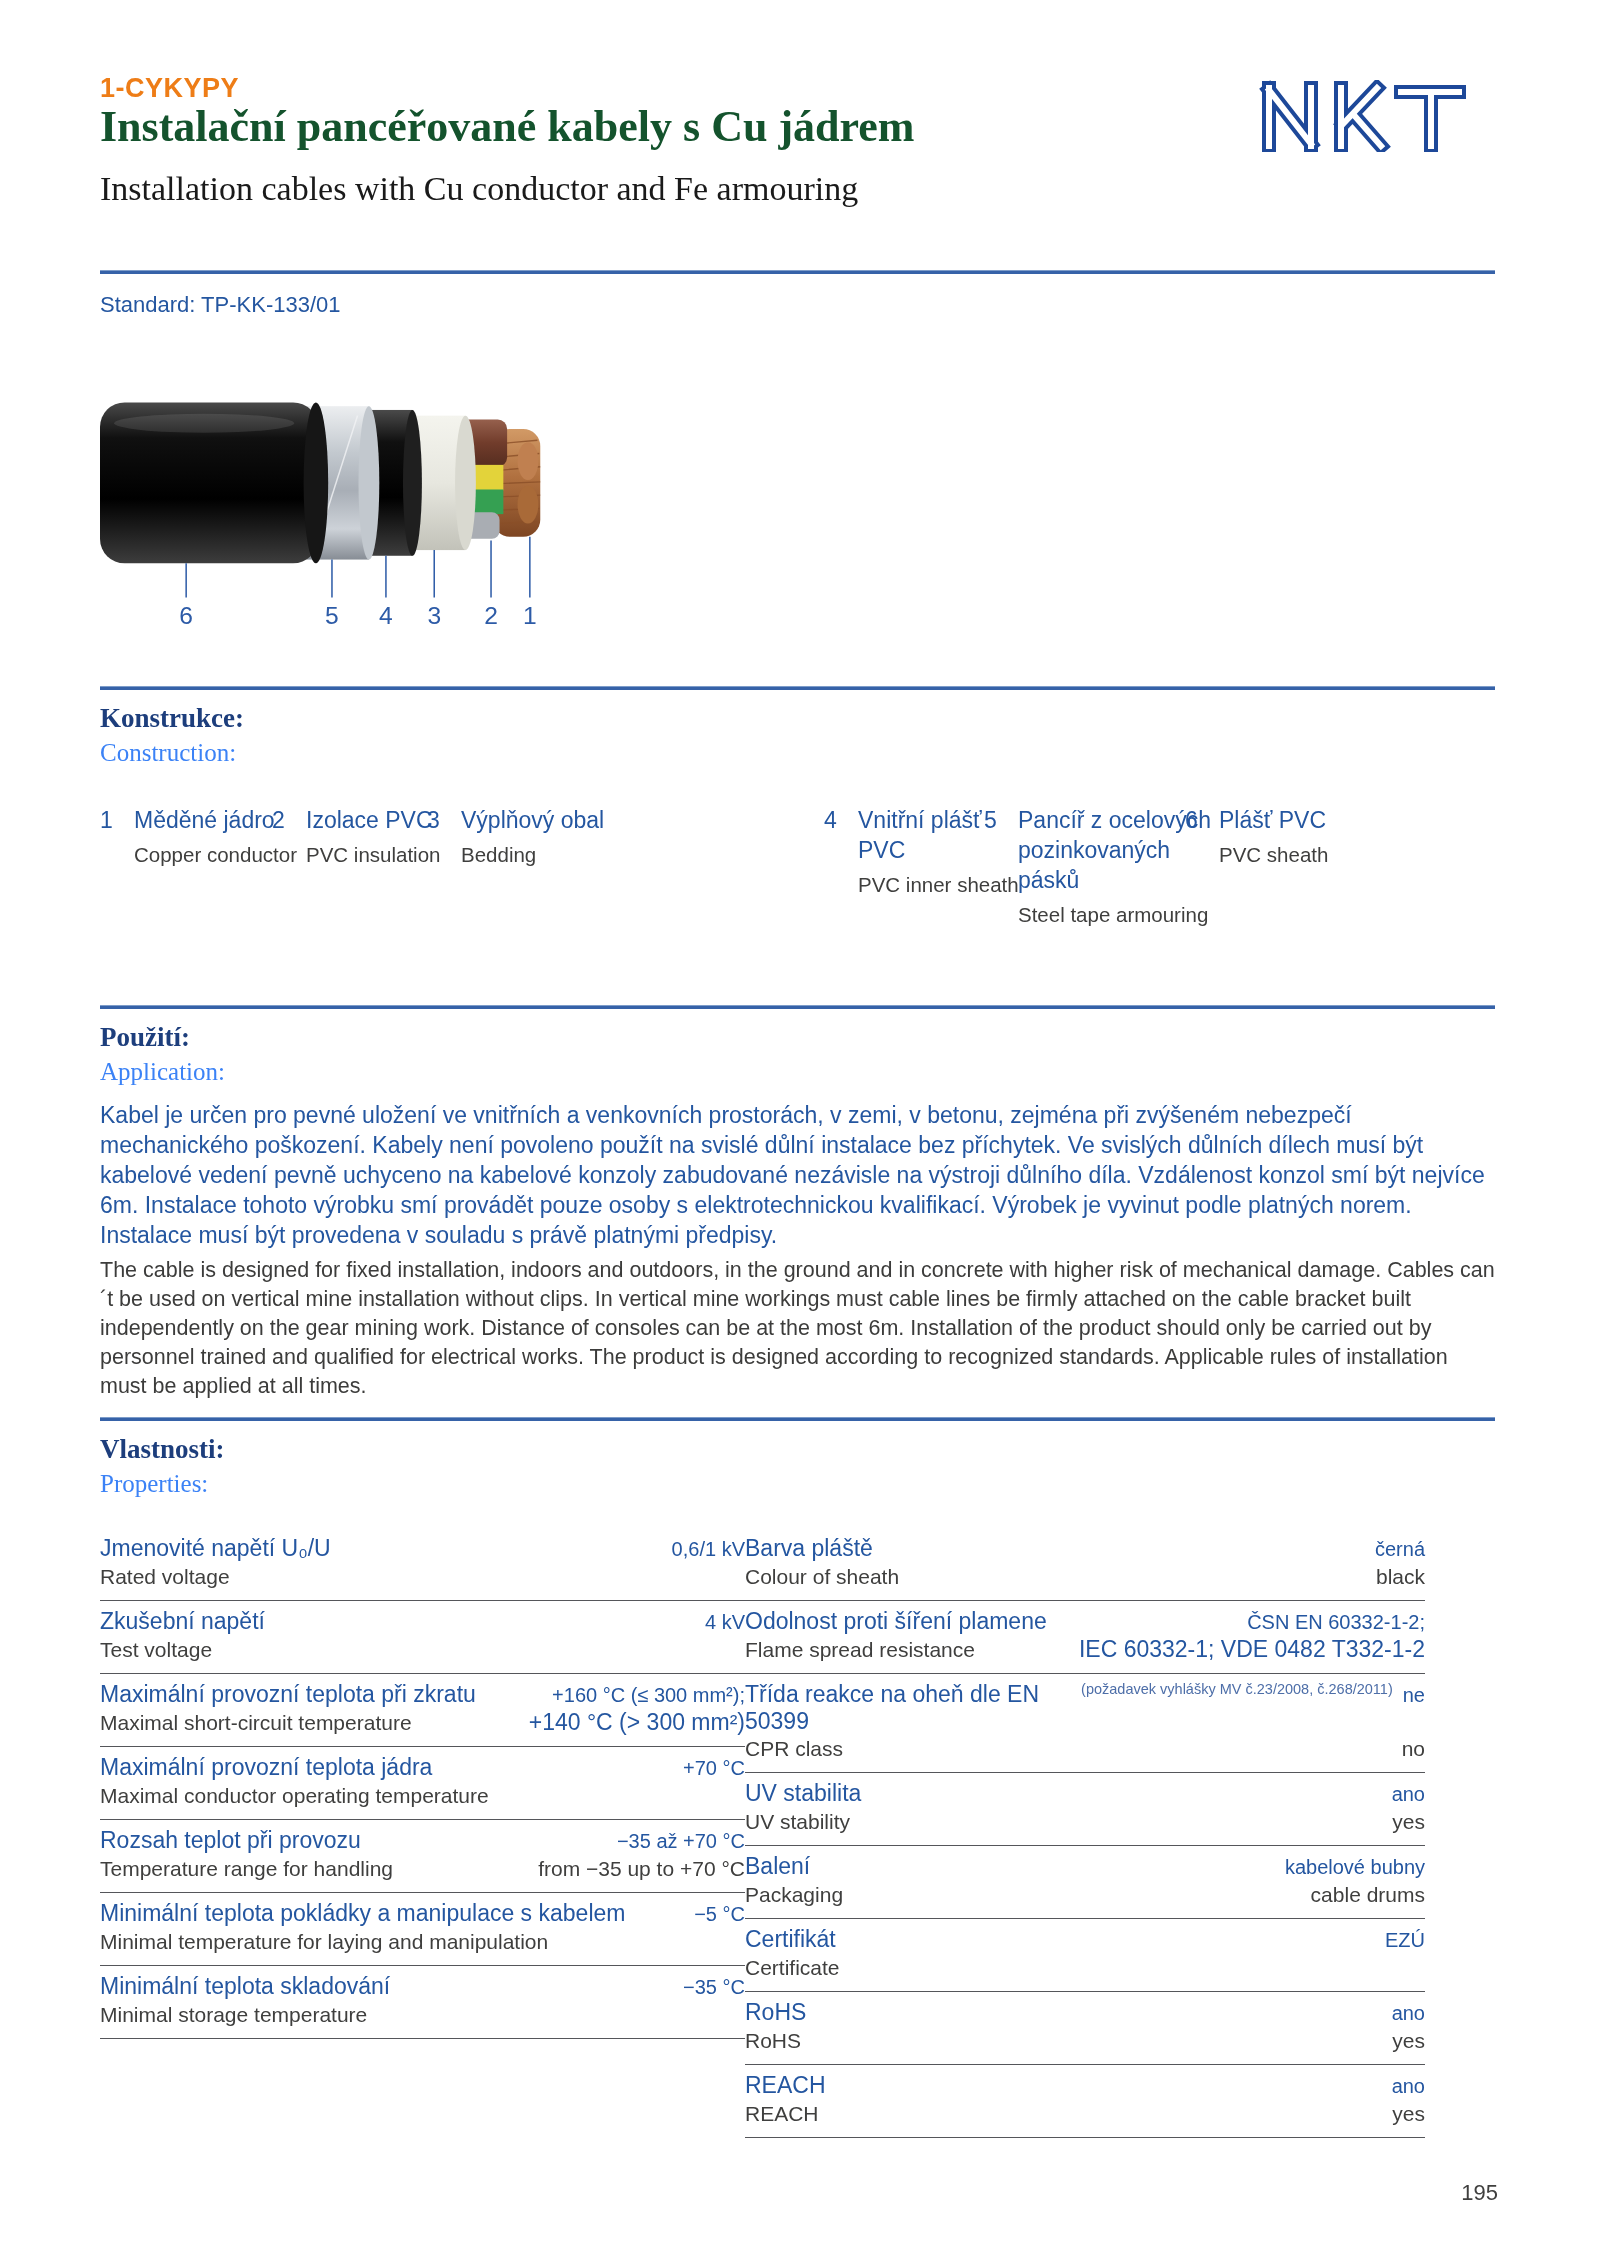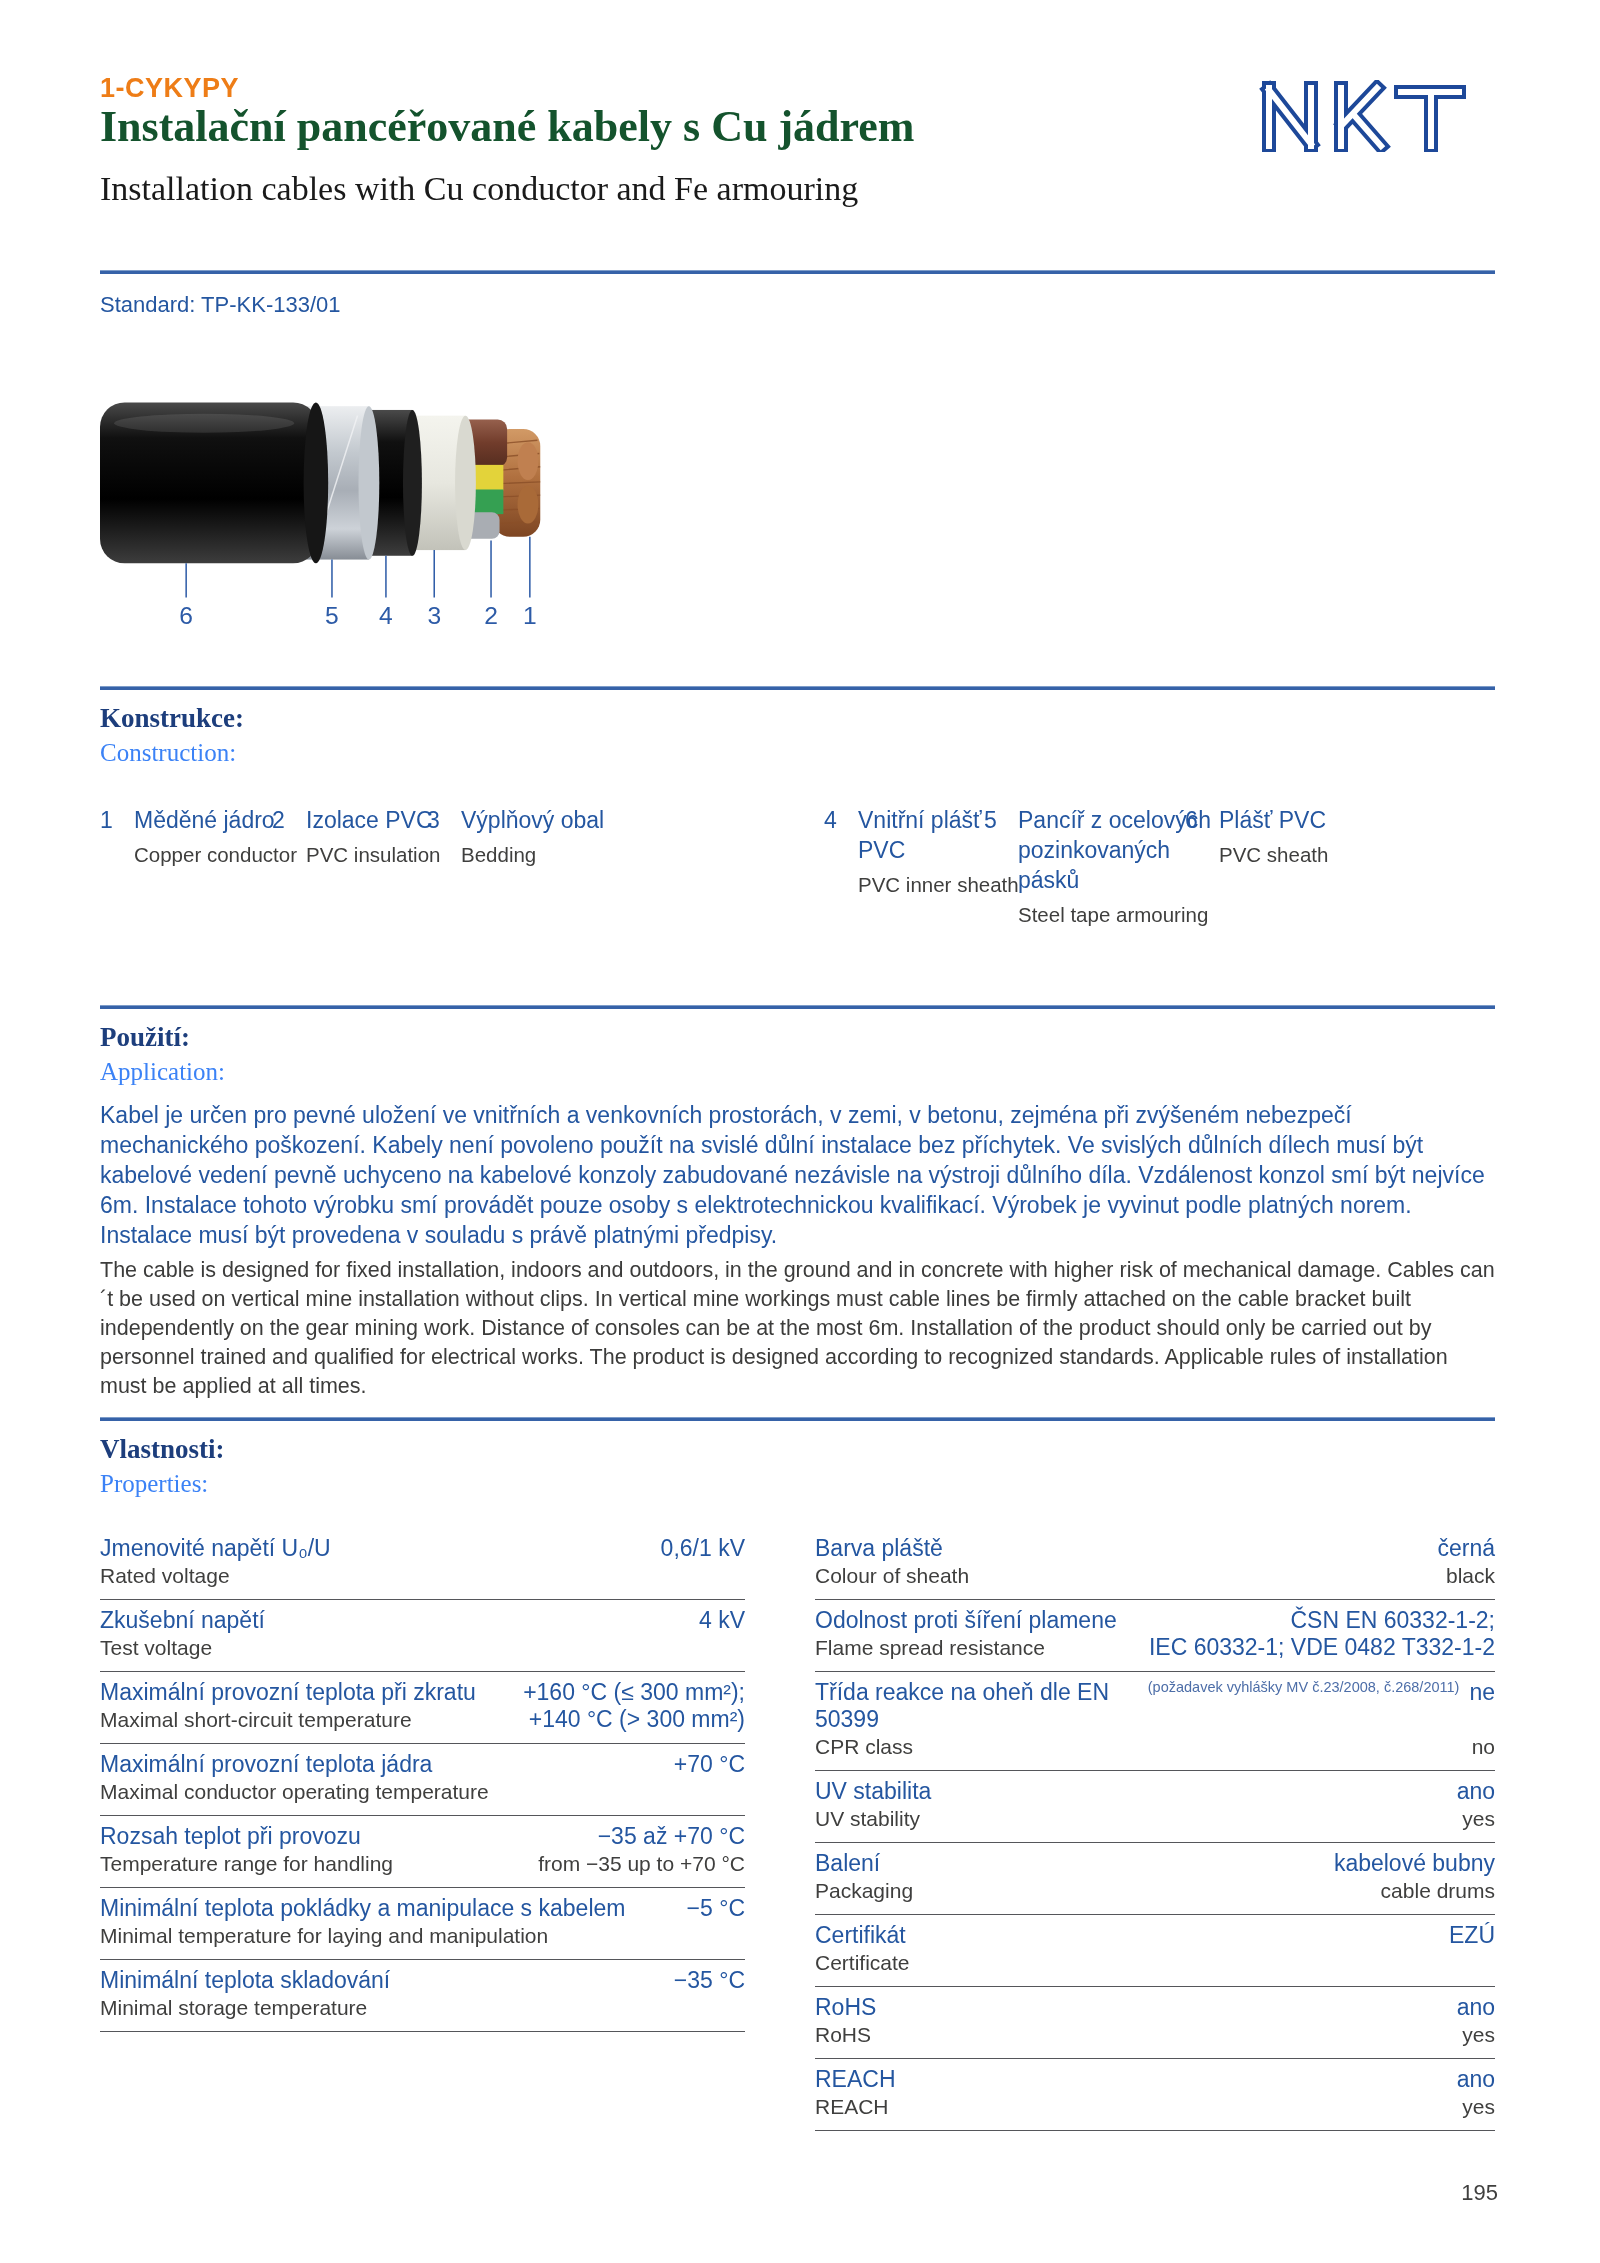--- a/index.html
+++ b/index.html
@@ -38,26 +38,26 @@
   .citem.wrap5 .ccs{white-space:normal;width:218px;}
   .cen{margin-top:6px;font-size:20.5px;line-height:28px;color:#3f3f3e;white-space:nowrap;}
 
   
   .para-cs{margin-top:12px;font-size:23px;line-height:30px;color:#2456a0;}
   .para-en{margin-top:6px;font-size:21.5px;line-height:29px;color:#3c3c3b;}
 
   
   .ptable{margin-top:28px;display:flex;}
   .pcol{display:flex;flex-direction:column;}
-  .pcol.left{width:645px;margin-right:70px;}
+  .pcol.left{width:645px;}
   .pcol.right{width:680px;}
   .prow{padding:7px 0 10px 0;border-bottom:1px solid #55565a;}
   .pl1,.pl2{display:flex;justify-content:space-between;align-items:baseline;}
   .lab-cs{font-size:23px;line-height:27px;color:#2456a0;}
-  .val-cs{font-size:23px;line-height:27px;color:#2456a0;text-align:right;white-space:nowrap;margin-left:10px;}
+  .val-cs{font-size:20px;line-height:27px;color:#2456a0;text-align:right;white-space:nowrap;margin-left:10px;}
   .lab-en{font-size:21px;line-height:27px;color:#3f3f3e;}
   .val-en{font-size:21px;line-height:27px;color:#3f3f3e;text-align:left;white-space:nowrap;margin-left:10px;}
   .val-en.blue{color:#2456a0;font-size:23px;}
   .labwrap{display:flex;align-items:flex-start;}
   .note{font-size:14.5px;color:#4d6ea8;margin-left:7px;white-space:nowrap;}
 
   .pagenum{position:absolute;top:2180px;right:102px;font-size:22px;color:#3f3f3e;}
 </style>
 </head>
 <body>

